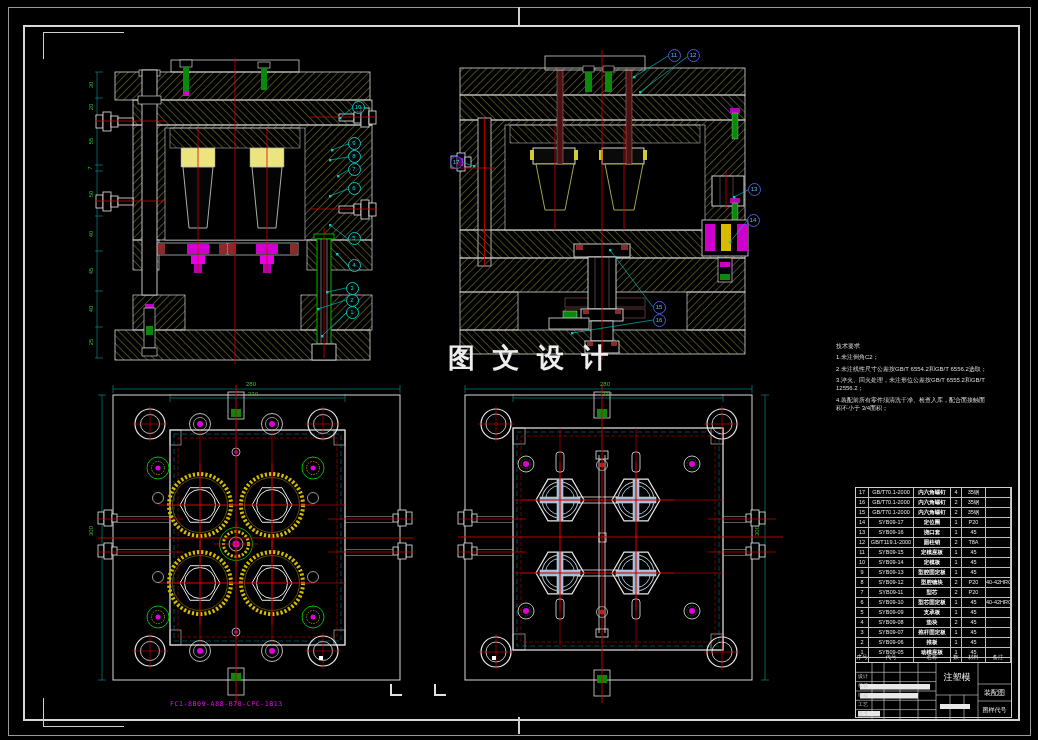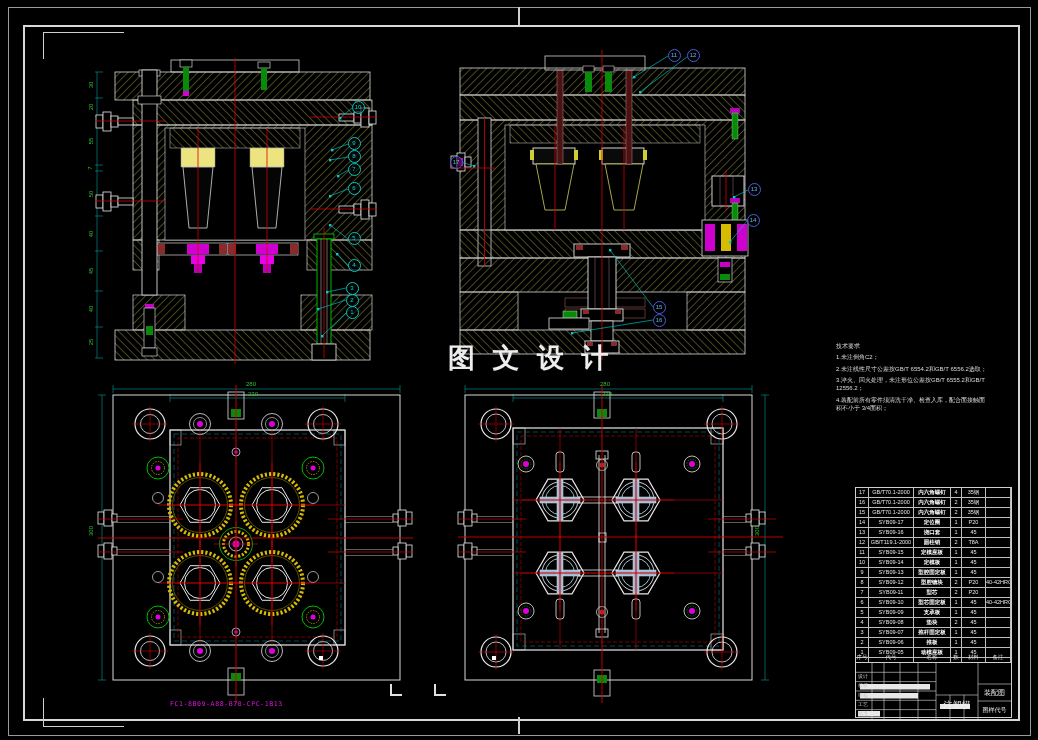--- a/index.html
+++ b/index.html
@@ -876,21 +876,21 @@
           <line x1="122" y1="21" x2="155" y2="21"></line>
             <line x1="122" y1="38" x2="155" y2="38"></line>
         </g>
         <g fill="#e8e8e8">
           <rect x="4" y="21" width="70" height="5.5"></rect>
             <rect x="4" y="30" width="58" height="5.5"></rect>
           <rect x="2" y="48" width="22" height="5.5"></rect>
             <rect x="84" y="41" width="30" height="5"></rect>
         </g>
       </svg>
-      <div class="tb-text" style="left:80px;top:8px;width:42px;font-size:9px;margin-top:28px;">注塑模</div>
+      <div class="tb-text" style="left:80px;top:8px;width:42px;font-size:9px;">注塑模</div>
       <div class="tb-text" style="left:122px;top:25px;width:33px;font-size:7px;">装配图</div>
       <div class="tb-text" style="left:122px;top:43px;width:33px;font-size:6px;">图样代号</div>
       <div id="tb-left-labels">
           <span class="tb-left-label" style="left: 2px; top: 10px; position: absolute;">设计</span>
           <span class="tb-left-label" style="left: 2px; top: 19.3px; position: absolute;">校核</span>
           <span class="tb-left-label" style="left: 2px; top: 28.6px; position: absolute;">审核</span>
           <span class="tb-left-label" style="left: 2px; top: 37.9px; position: absolute;">工艺</span>
           <span class="tb-left-label" style="left: 2px; top: 47.2px; position: absolute;">批准</span>
         </div>
     </div>

